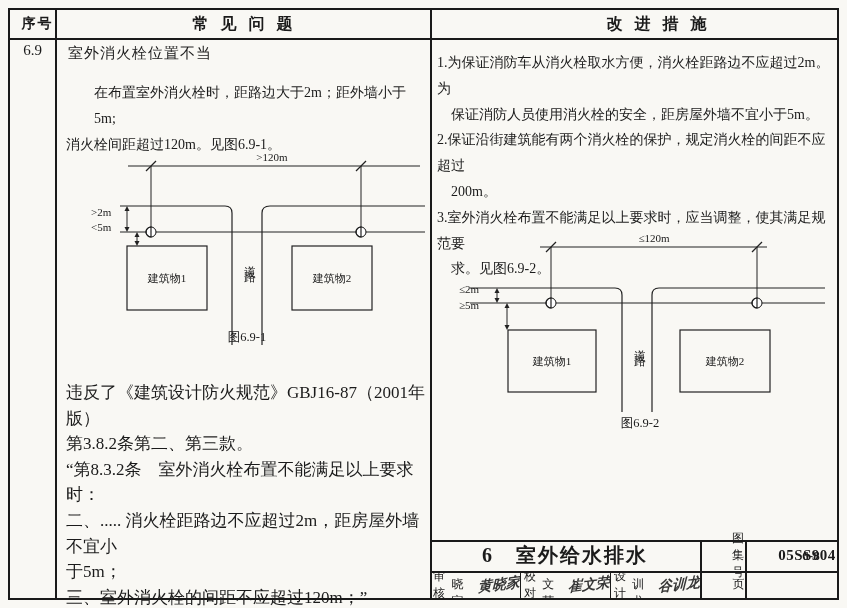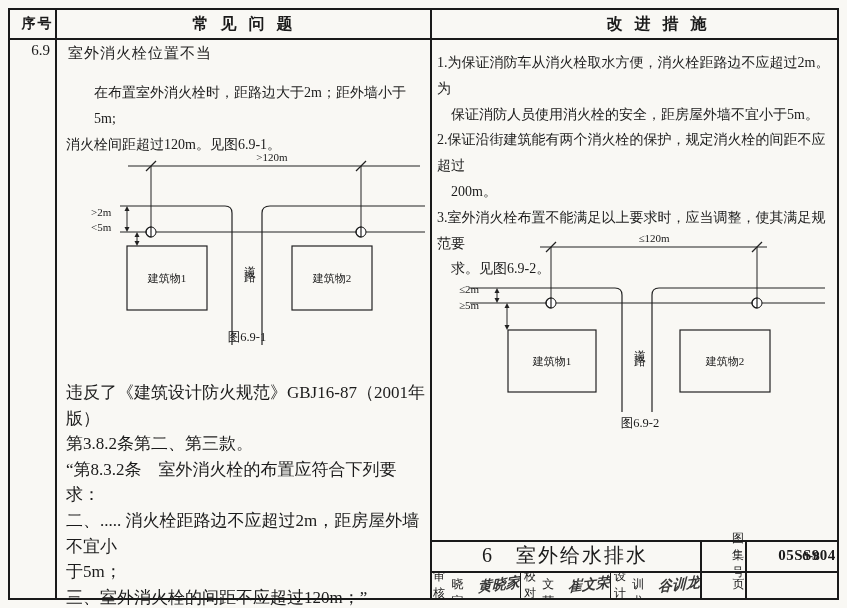--- a/index.html
+++ b/index.html
@@ -21,21 +21,21 @@
   .hdr-cell {
     position:absolute; top:0; height:28px;
     display:flex; align-items:center; justify-content:center;
     font-size:16px; font-weight:bold;
   }
   .sp { letter-spacing:12px; padding-left:12px; }
   .seq-hdr { left:0; width:45px; font-size:14px; letter-spacing:2px; padding-left:10px; }
   .prob-hdr { left:45px; width:375px; }
   .meas-hdr { left:420px; width:407px;margin-left:23px; }
 
-  .seq-no { position:absolute; left:8px; top:32px; width:45px; text-align:center; font-size:15px; }
+  .seq-no { position:absolute; left:0; top:32px; width:45px; text-align:center; font-size:15px; }
 
   .prob-title { position:absolute; left:58px; top:34px; font-size:15px; letter-spacing:1px; }
   .prob-para { position:absolute; left:56px; top:70px; width:358px; font-size:14px; line-height:26px; }
   .indent2 { padding-left:28px; }
   .violation { position:absolute; left:56px; top:370px; width:362px; font-size:17px; line-height:25.6px; }
   .measures { position:absolute; left:427px; top:40px; width:396px; font-size:14px; line-height:25.8px; }
   .hang { padding-left:14px; }
 
   .fig1 { position:absolute; left:75px; top:140px; }
   .fig2 { position:absolute; left:445px; top:220px; }
@@ -45,21 +45,21 @@
   svg .cap { font-size:12.5px; }
   svg .arrhead { fill:#222; stroke:none; }
   .road-label {
     position:absolute; writing-mode:vertical-rl; letter-spacing:5px;
     font-size:12px; color:#1a1a1a;
   }
 
   .ft-title {
     position:absolute; left:420px; top:530px; width:270px; height:31px;
     display:flex; align-items:center; justify-content:center;
-    font-size:20px; font-weight:normal; letter-spacing:2px;
+    font-size:20px; font-weight:bold; letter-spacing:2px;
   }
   .ft-cell { position:absolute; display:flex; align-items:center; justify-content:center;padding-left:32px; }
   .atlas-label { left:690px; top:530px; width:45px; height:31px; font-size:12px; }
   .atlas-no { left:735px; top:530px; width:92px; height:31px; font-size:15px; font-weight:bold; letter-spacing:.5px; }
   .page-label { left:690px; top:561px; width:45px; height:27px; font-size:12px; }
   .page-no { left:735px; top:532px; width:100px; height:27px; font-size:13px; font-weight:bold; }
 
   .sig-row { position:absolute; left:420px; top:561px; width:270px; height:27px; display:flex; }
   .sig-cell {
     width:90px; height:27px; display:flex; align-items:center;
@@ -134,21 +134,21 @@
         <rect x="207" y="96" width="80" height="64"></rect>
         <text x="247" y="132" text-anchor="middle">建筑物2</text>
 
         <text class="cap" x="162" y="191" text-anchor="middle">图6.9-1</text>
       </svg>
       <div class="road-label" style="left:231px;top:246px">道路</div>
 
       <div class="violation">
         <div>违反了《建筑设计防火规范》GBJ16-87（2001年版）</div>
         <div>第3.8.2条第二、第三款。</div>
-        <div>“第8.3.2条　室外消火栓的布置应符合下列要求：</div>
+        <div>“第8.3.2条　室外消火栓布置不能满足以上要求时：</div>
         <div>二、..... 消火栓距路边不应超过2m，距房屋外墙不宜小</div>
         <div>于5m；</div>
         <div>三、室外消火栓的间距不应超过120m；”</div>
       </div>
 
       <div class="measures">
         <div>1.为保证消防车从消火栓取水方便，消火栓距路边不应超过2m。为</div>
         <div class="hang">保证消防人员使用消火栓的安全，距房屋外墙不宜小于5m。</div>
         <div>2.保证沿街建筑能有两个消火栓的保护，规定消火栓的间距不应超过</div>
         <div class="hang">200m。</div>

